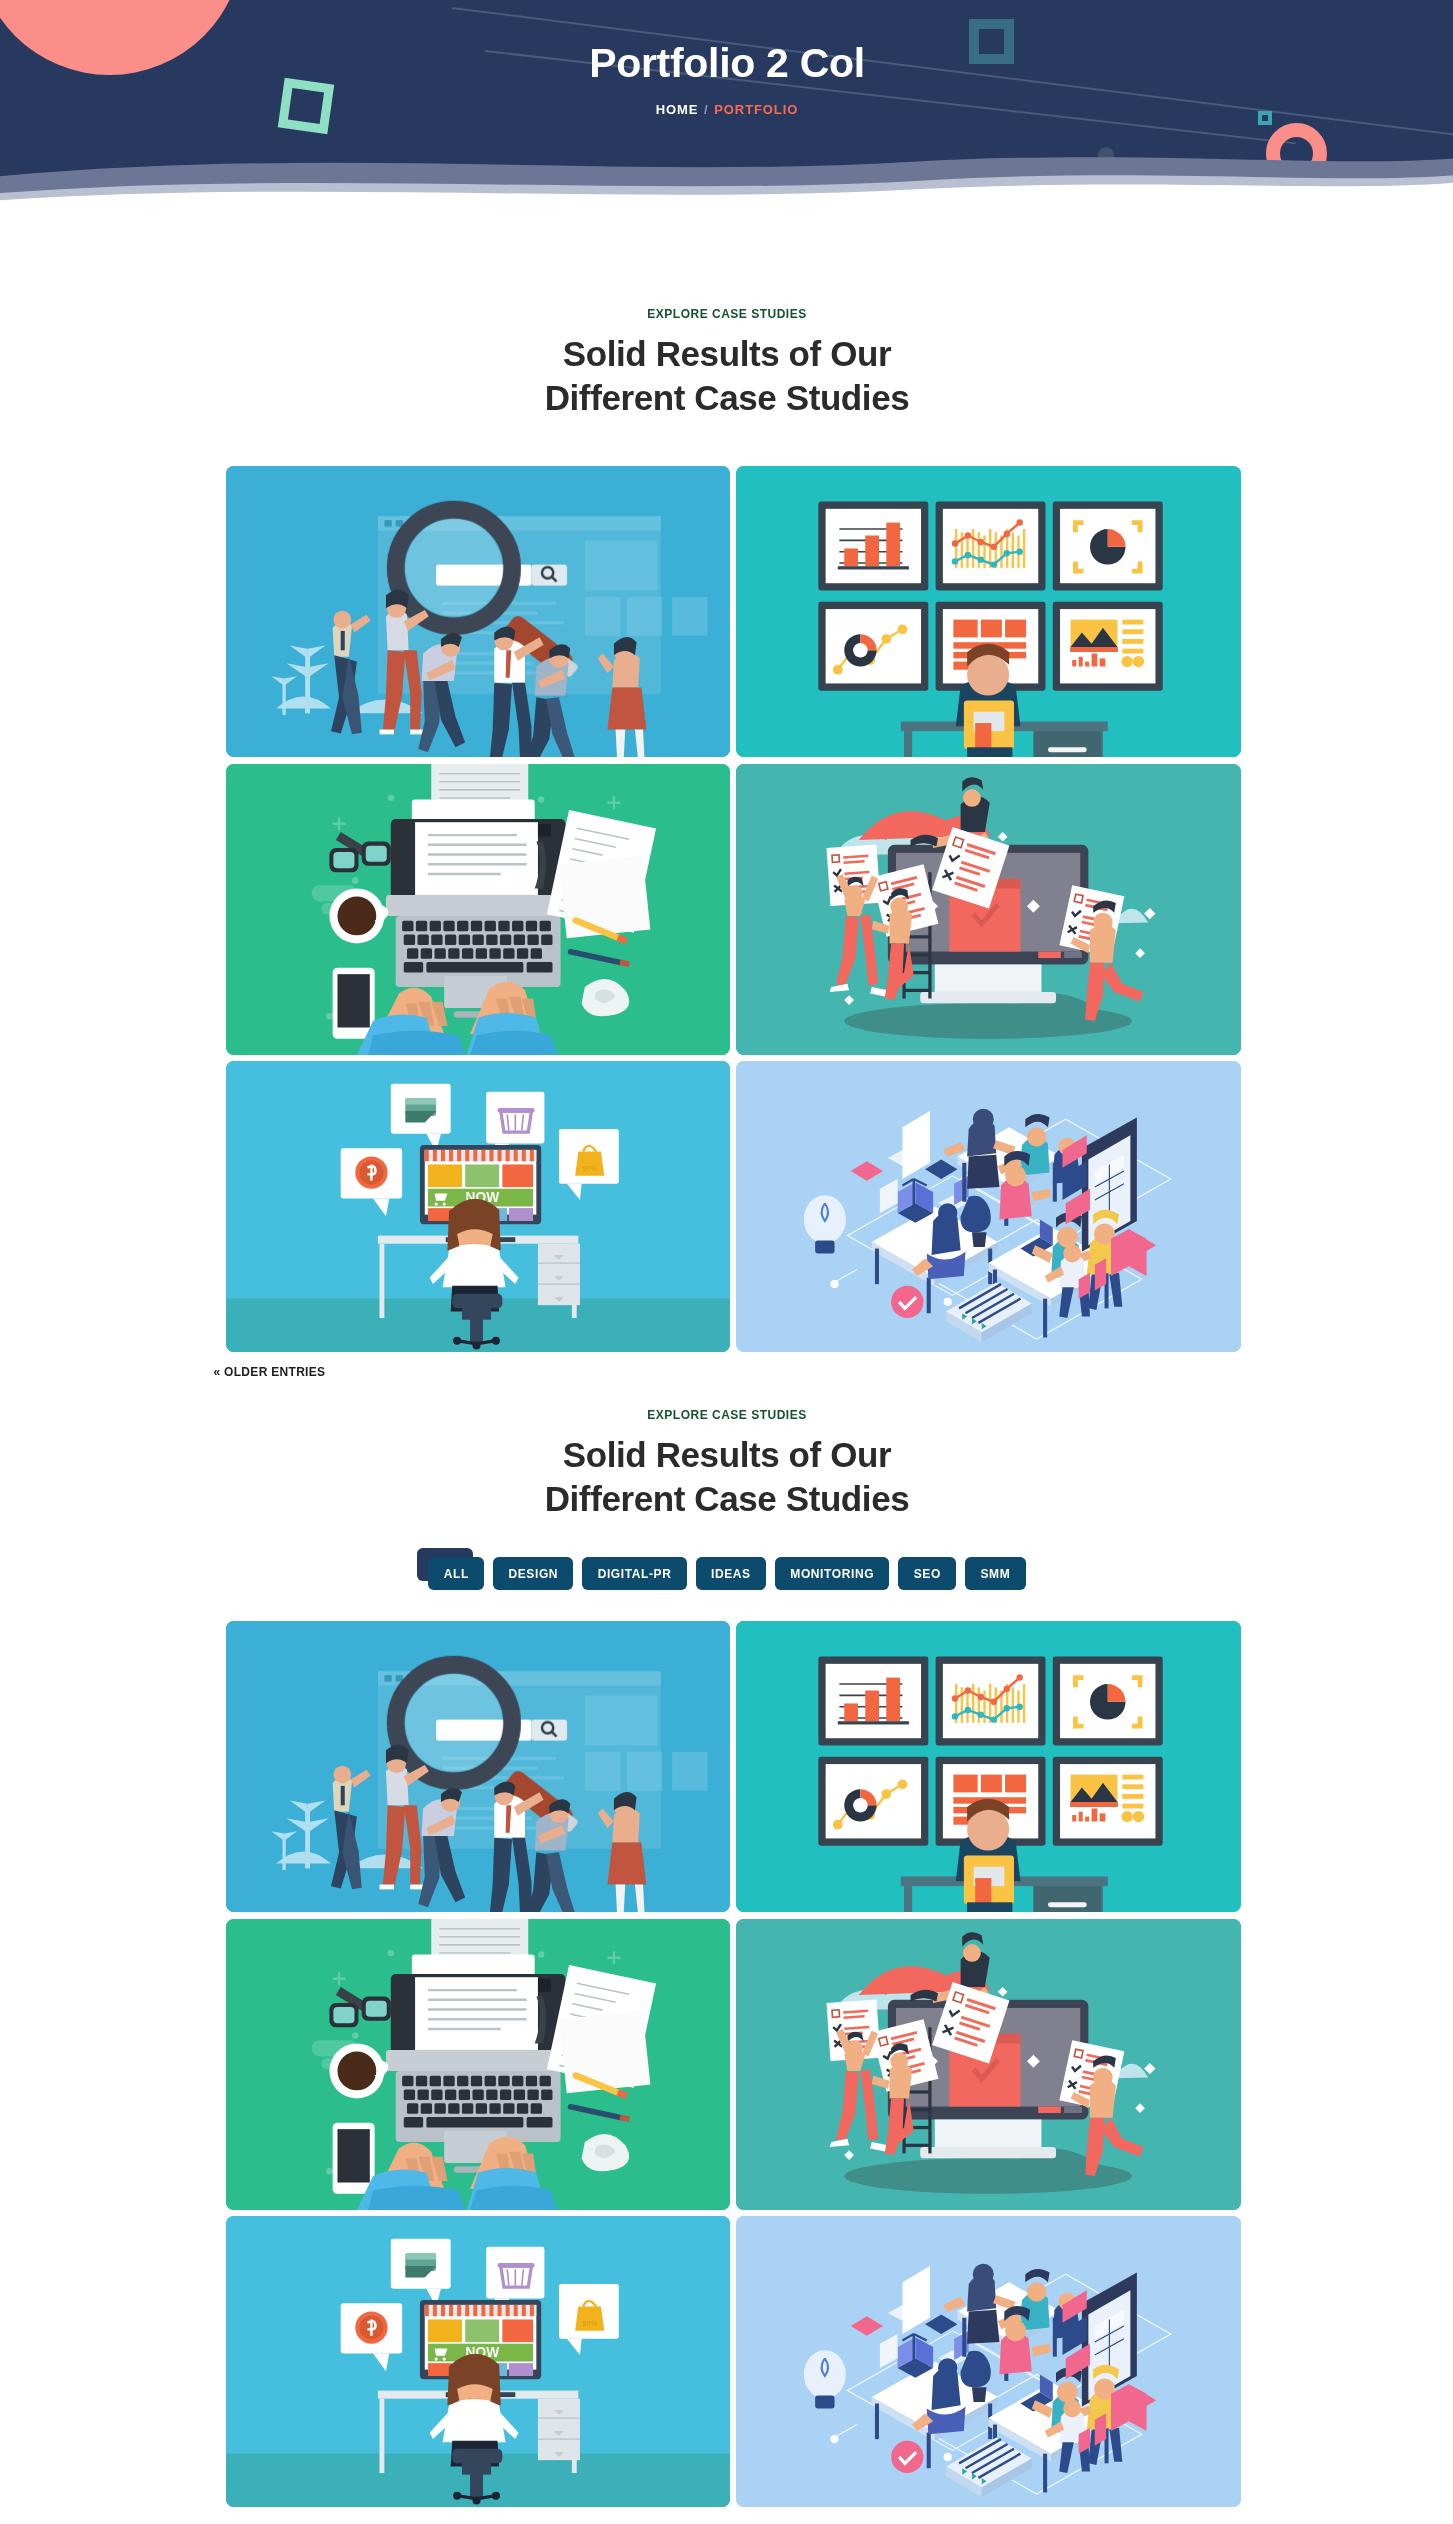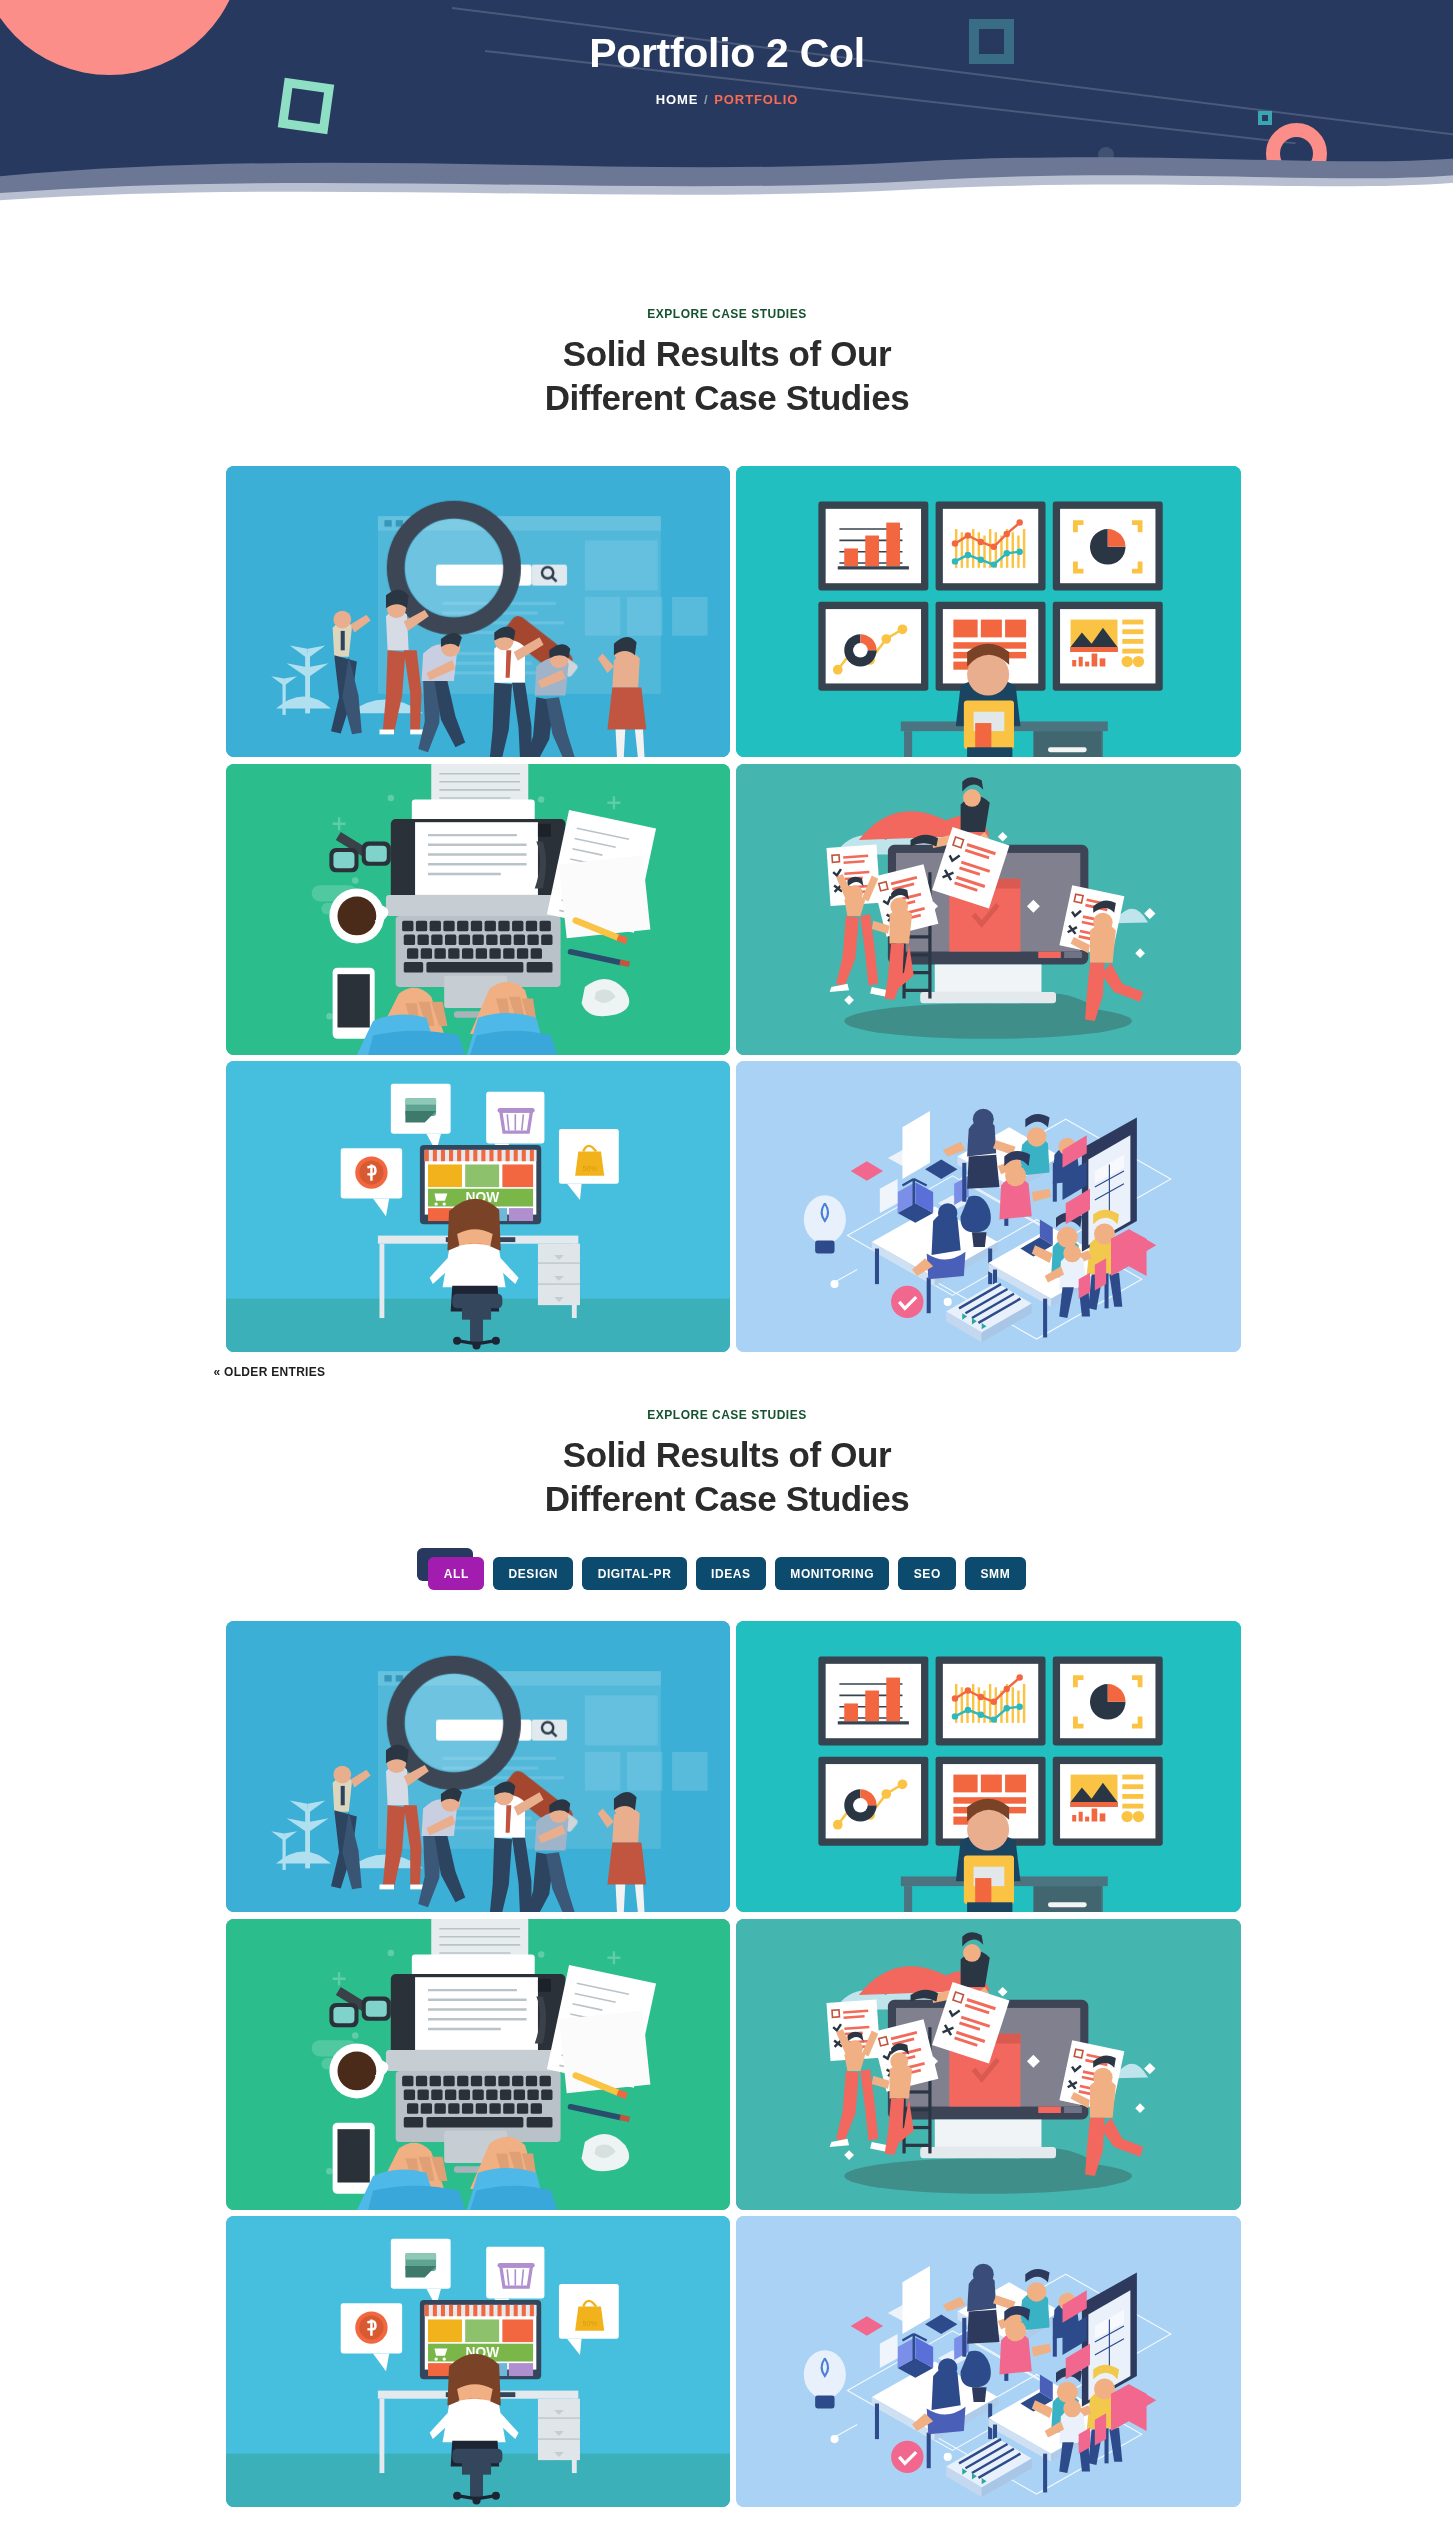--- a/index.html
+++ b/index.html
@@ -69,21 +69,21 @@
     background: rgba(255,255,255,0.17);
     transform-origin: left center;
   }
   .deco-line-1 { left: 452px; top: 6.5px;  width: 1018px; transform: rotate(7.2deg); }
   .deco-line-2 { left: 485px; top: 50px; width: 816px; transform: rotate(6.5deg); }
 
   .hero-content {
     position: relative;
     z-index: 5;
     text-align: center;
-    padding-top: 31px;
+    padding-top: 41px;
   }
   .hero-title {
     color: #ffffff;
     font-size: 41px;
     font-weight: bold;
     letter-spacing: -0.3px;
     line-height: 1.1;
   }
   .breadcrumb {
     margin-top: 16px;
@@ -167,21 +167,21 @@
     border-radius: 5.7px;
     font-family: "Liberation Sans", sans-serif;
     font-size: 12px;
     font-weight: bold;
     letter-spacing: 0.6px;
     padding: 10.5px 15.3px;
     cursor: pointer;
     line-height: 1;
     white-space: nowrap;
   }
-  .filter-btn.active { background: #a21caf; }
+  .filter-btn.active { background: #0c4a6e; }
   .filter-all-stack {
     position: relative;
     display: inline-block;
   }
   .filter-all-stack::before {
     content: "";
     position: absolute;
     left: -11.3px; top: -9.7px;
     width: 100%; height: 100%;
     background: #27395f;

